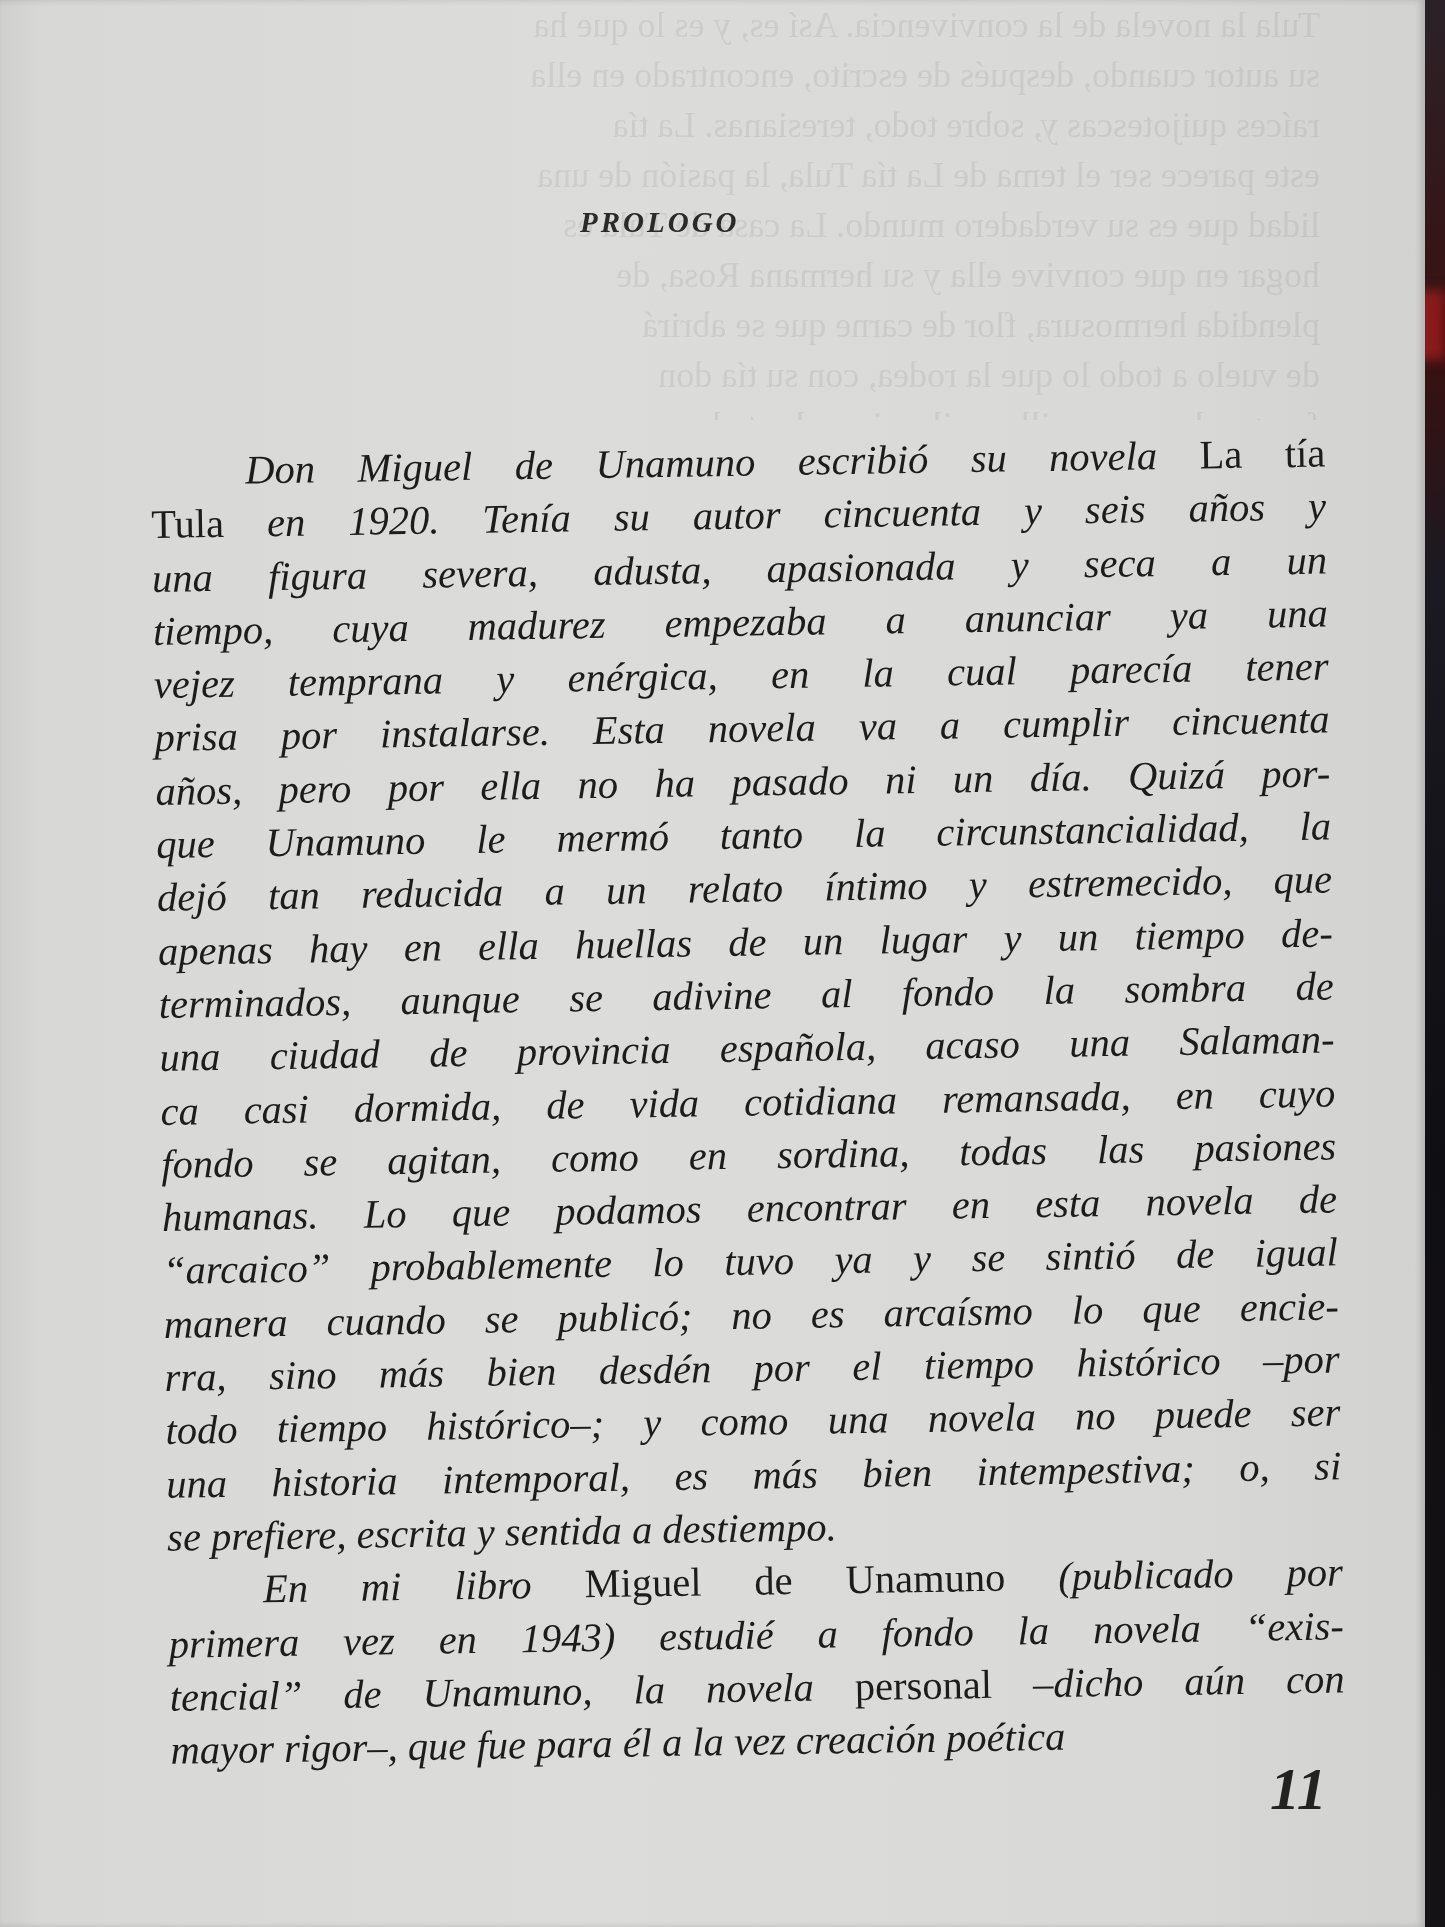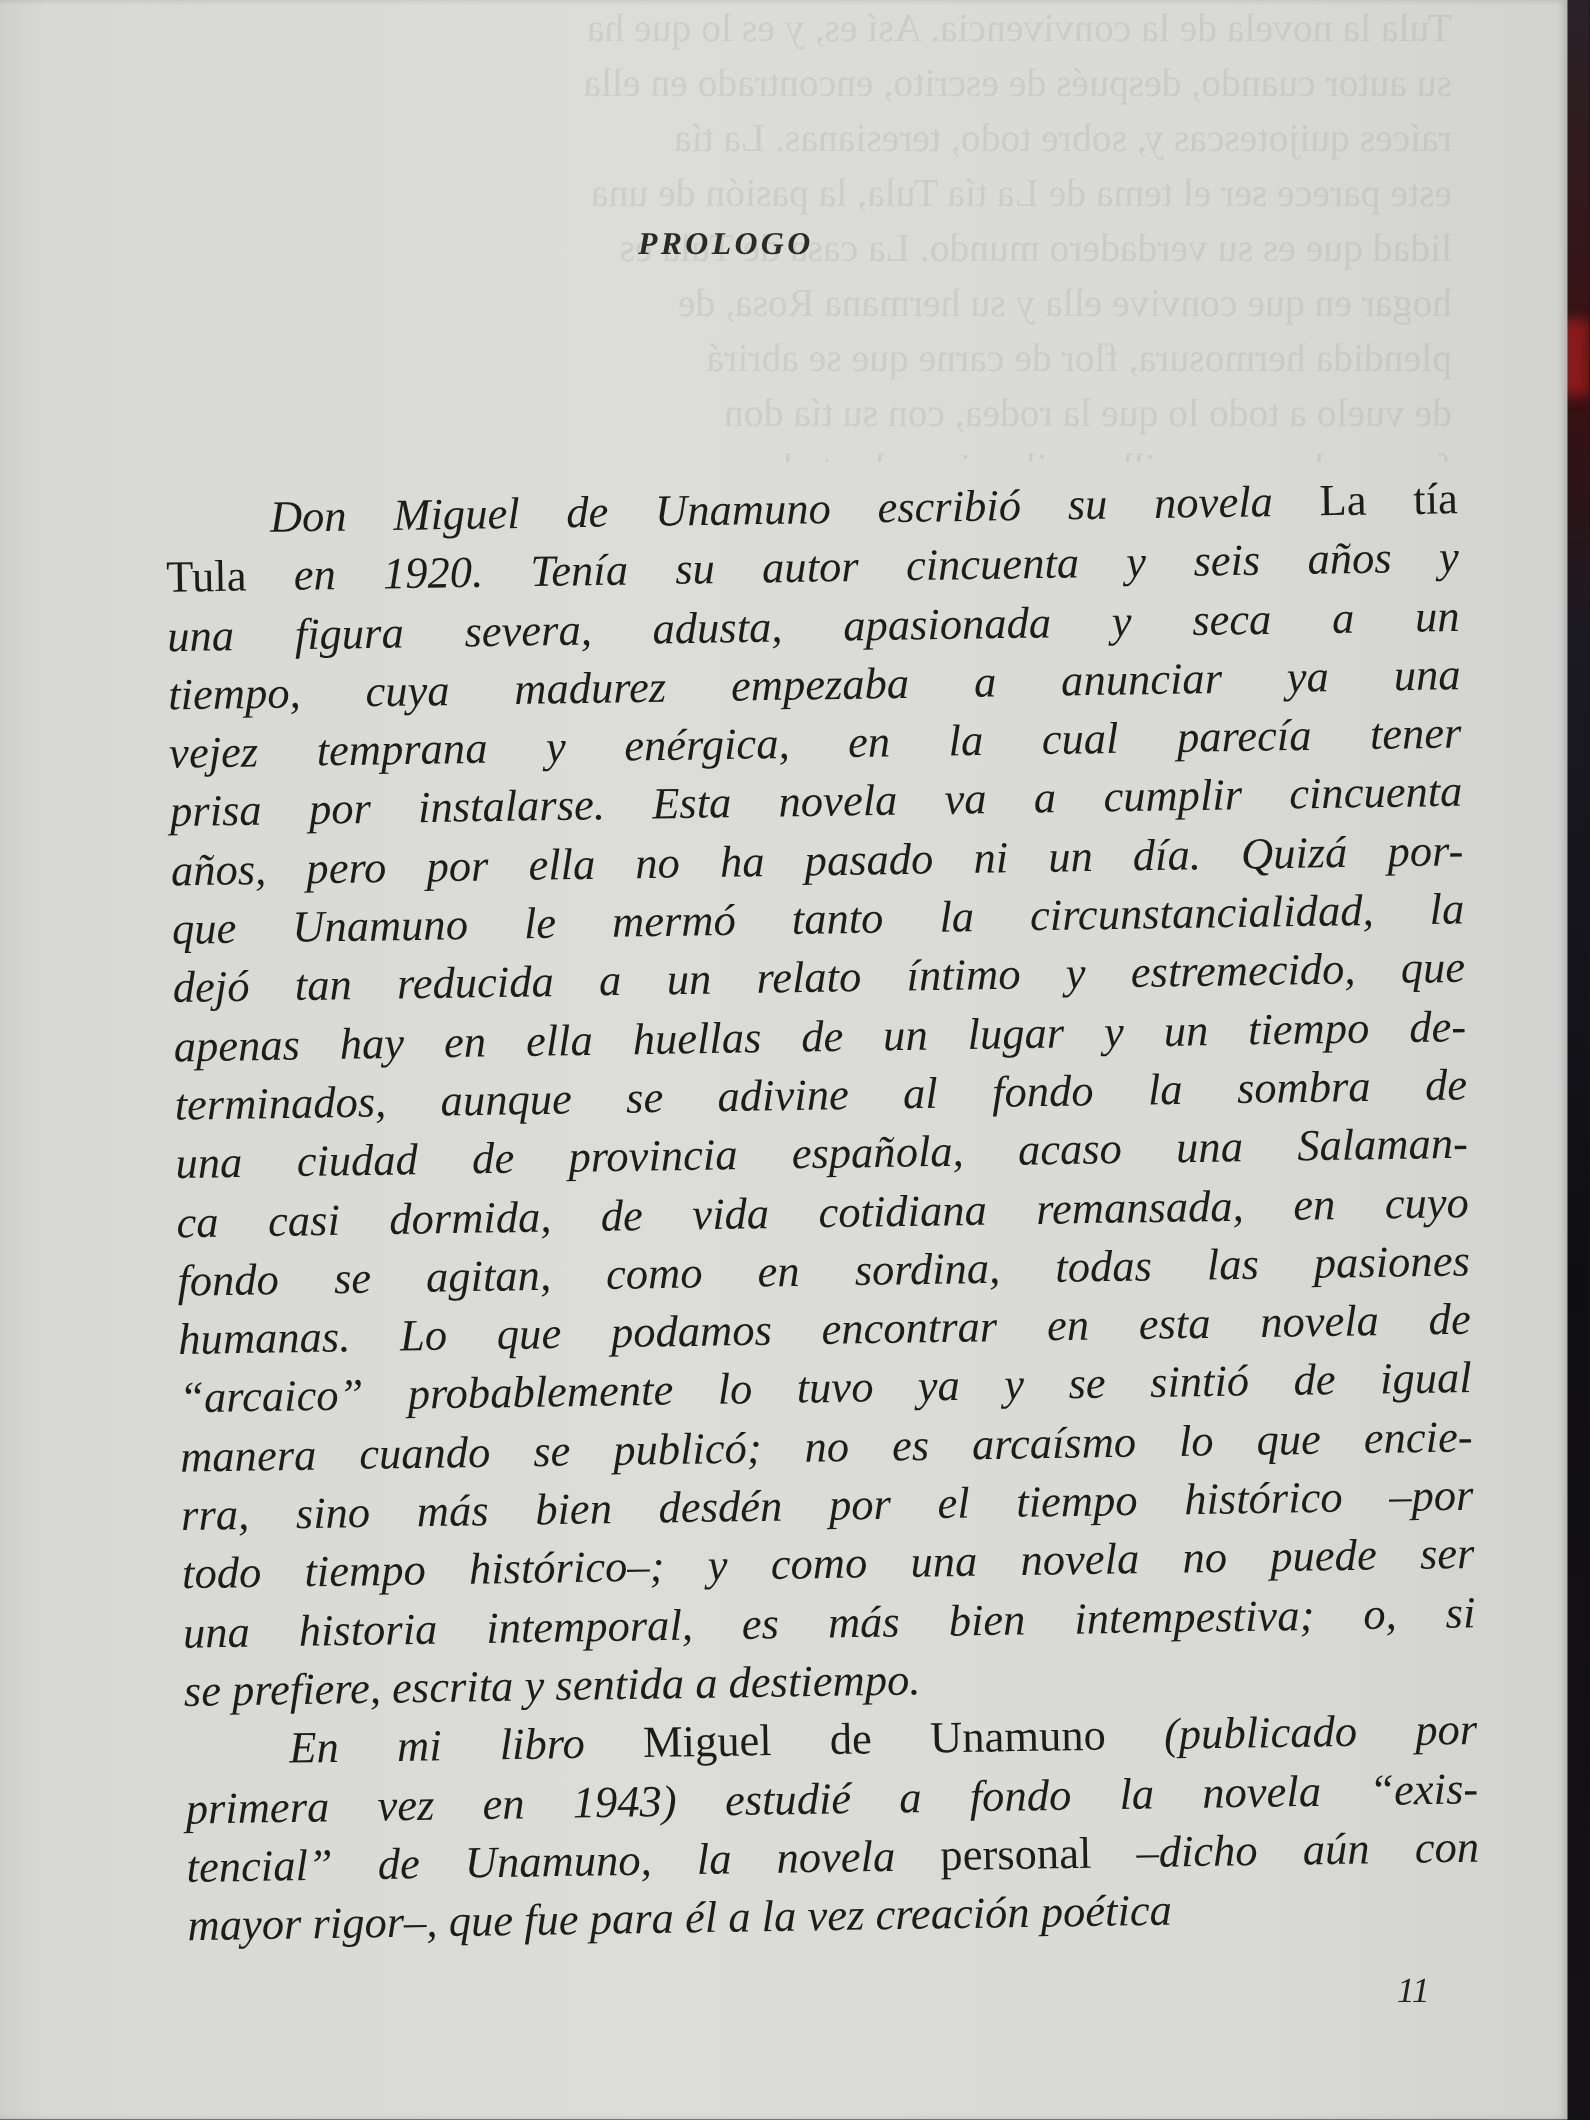--- a/index.html
+++ b/index.html
@@ -39,22 +39,22 @@
       position: absolute; left: 150px; top: 445px; width: 1175px;
       font-size: 40.5px; line-height: 53.3px; font-style: italic;
       color: #1c1c1c; text-align: justify;
       transform: rotate(-0.9deg); transform-origin: left top;
     }
     .line { display: block; white-space: nowrap; text-align-last: justify; }
     .line.last { text-align-last: left; }
     .indent { padding-left: 95px; }
     .roman { font-style: normal; }
     .page-num {
-      position: absolute; left: 1270px; top: 1791px;
-      font-size: 32px; font-style: italic; font-weight: normal; color: #222;
+      position: absolute; left: 1270px; top: 1755px;
+      font-size: 60px; font-style: italic; font-weight: bold; color: #222;
     }
   </style>
 </head>
 <body>
 
 <div class="bg-edge"></div>
 <div class="bg-red"></div>
 
 <div class="page">
   <div class="bleed">Tula la novela de la convivencia. Así es, y es lo que ha

